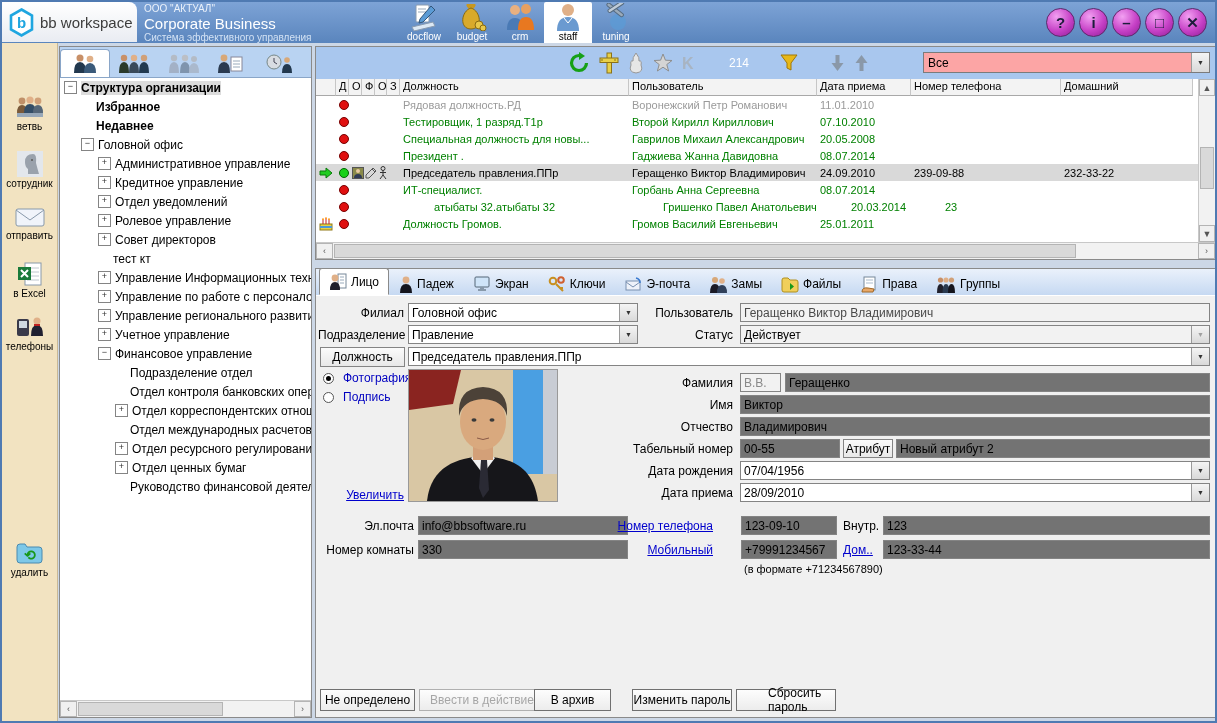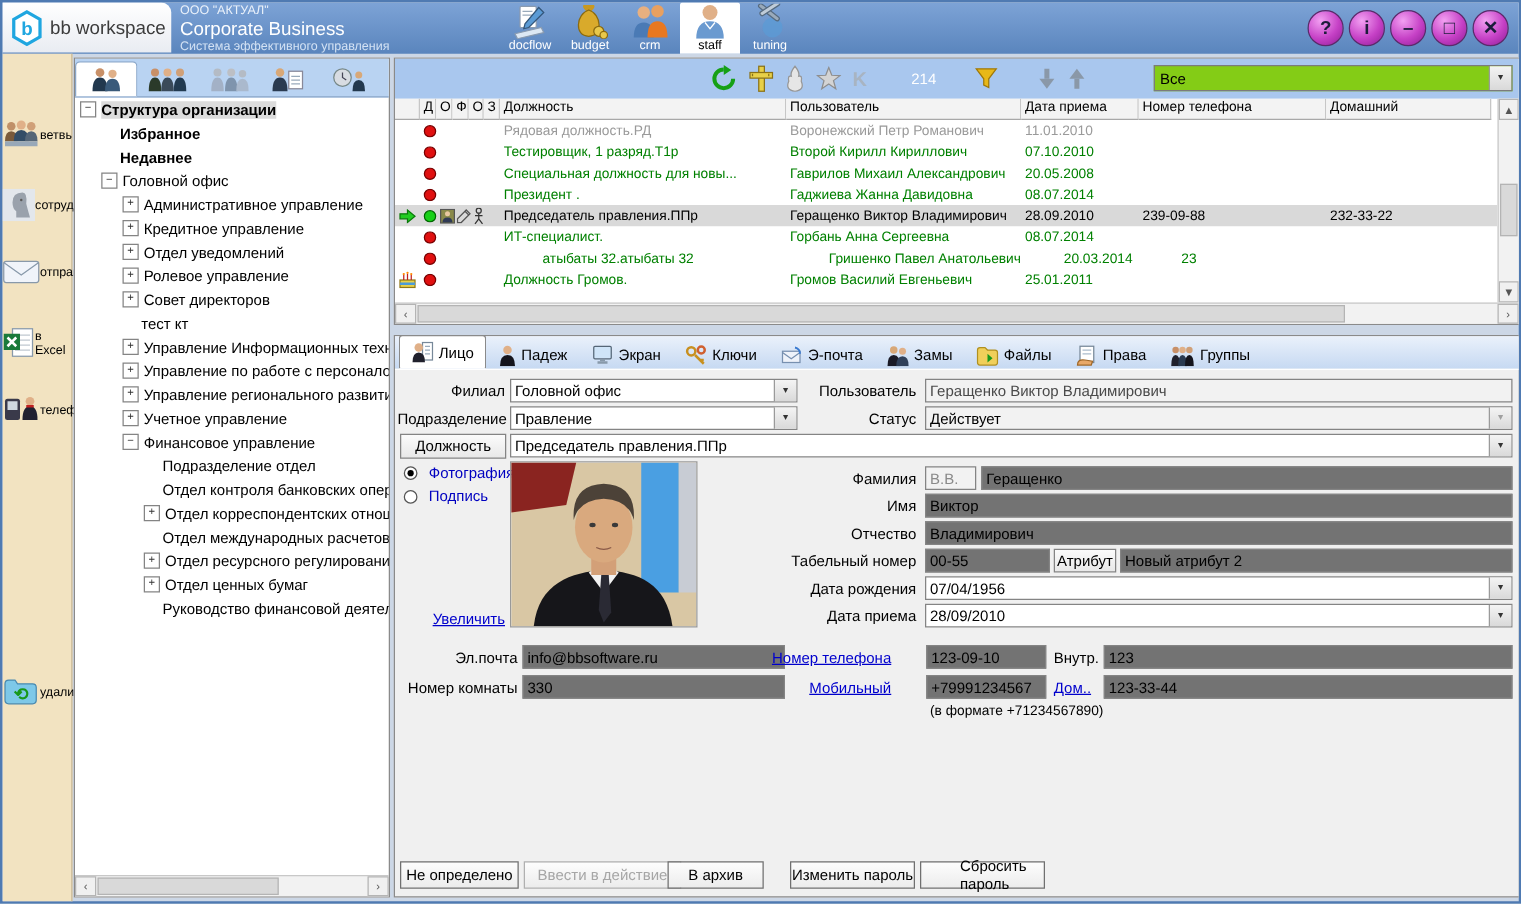--- a/index.html
+++ b/index.html
@@ -14,21 +14,21 @@
   .brand .tagline{font-size:10px;color:#d3e2f4;}
   .modules{position:absolute;left:398px;top:0;height:41px;display:flex;}
   .module{width:48px;height:41px;display:flex;flex-direction:column;align-items:center;justify-content:flex-end;padding-bottom:1px;box-sizing:border-box;cursor:default;}
   .module .mlabel{font-size:10px;color:#fff;}
   .module.active{background:#fff;border-radius:2px 2px 0 0;}
   .module.active .mlabel{color:#000;}
   .winbtns{position:absolute;right:8px;top:6px;display:flex;gap:4px;}
   .orb{width:27px;height:27px;border-radius:50%;border:1px solid #5a2a6a;background:radial-gradient(circle at 35% 28%,#f2a0f2,#c641c6 55%,#8d1d96);color:#1c1c3a;font-size:15px;font-weight:bold;display:flex;align-items:center;justify-content:center;line-height:1;}
   
   .sidebar{position:absolute;left:0;top:41px;width:55px;height:680px;background:#f2e3c1;border-right:1px solid #c8b896;}
-  .side-item{position:absolute;left:0;width:55px;display:flex;align-items:center;cursor:default;}
+  .side-item{position:absolute;left:0;width:55px;display:flex;flex-direction:column;align-items:center;cursor:default;}
   .side-item .slabel{font-size:10px;color:#000;margin-top:1px;}
   
   .tree-panel{position:absolute;left:57px;top:44px;width:253px;height:672px;background:#fff;border:1px solid #8a8a8a;box-sizing:border-box;}
   .tree-tabs{position:absolute;left:0;top:0;width:100%;height:30px;background:#b9d3f2;border-bottom:1px solid #8aa6c8;display:flex;align-items:flex-end;}
   .tree-tab{width:48px;height:27px;display:flex;align-items:center;justify-content:center;border-radius:4px 4px 0 0;}
   .tree-tab.active{background:#fff;border:1px solid #8aa6c8;border-bottom:none;}
   .tree-body{position:absolute;left:0;top:31px;right:0;bottom:17px;overflow:hidden;font-size:12px;}
   .tree-row{height:19px;display:flex;align-items:center;white-space:nowrap;cursor:default;}
   .tgl{width:11px;height:11px;border:1px solid #848484;background:#fff;font-size:9px;line-height:9px;text-align:center;margin-right:4px;flex:none;color:#333;}
   .tgl.none{border:none;background:none;}
@@ -40,21 +40,21 @@
   .sb-btn{position:absolute;top:0;width:17px;height:16px;background:#f0f0f0;border:1px solid #b4b4b4;box-sizing:border-box;font-size:9px;color:#555;display:flex;align-items:center;justify-content:center;}
   .sb-thumb{position:absolute;top:1px;height:14px;background:#d9d9d9;border:1px solid #b4b4b4;box-sizing:border-box;}
   .vscroll{position:absolute;right:0;width:17px;background:#f2f2f2;border-left:1px solid #c8c8c8;box-sizing:border-box;}
   .vsb-btn{position:absolute;left:0;width:16px;height:17px;background:#f0f0f0;border:1px solid #b4b4b4;box-sizing:border-box;font-size:9px;color:#555;display:flex;align-items:center;justify-content:center;}
   .vsb-thumb{position:absolute;left:1px;width:14px;background:#d9d9d9;border:1px solid #b4b4b4;box-sizing:border-box;}
   
   .staff-panel{position:absolute;left:313px;top:44px;width:901px;height:214px;background:#fff;border:1px solid #8a8a8a;box-sizing:border-box;}
   .staff-toolbar{position:absolute;left:0;top:0;width:100%;height:32px;background:#a9c7ee;display:flex;align-items:center;}
   .tb-group{display:flex;align-items:center;gap:9px;}
   .tb-count{color:#fff;font-size:12px;margin-left:34px;}
-  .tb-combo{position:absolute;right:5px;top:5px;width:287px;height:21px;background:#84cc16;border:1px solid #7b7b7b;display:flex;align-items:center;box-sizing:border-box;}
+  .tb-combo{position:absolute;right:5px;top:5px;width:287px;height:21px;background:#fca5a5;border:1px solid #7b7b7b;display:flex;align-items:center;box-sizing:border-box;}
   .tb-combo .ctext{flex:1;font-size:12px;padding-left:4px;color:#000;}
   .combo-arrow{width:17px;height:100%;background:linear-gradient(#f4f4f4,#d9d9d9);border-left:1px solid #9a9a9a;display:flex;align-items:center;justify-content:center;font-size:7px;color:#333;flex:none;}
   .tbl-header{position:absolute;left:0;top:32px;right:17px;height:17px;display:flex;font-size:11px;}
   .th{background:#f3f3f3;border-right:1px solid #c6c6c6;border-bottom:1px solid #a8a8a8;box-sizing:border-box;padding:1px 3px 0 3px;white-space:nowrap;overflow:hidden;color:#000;}
   .tbl-rows{position:absolute;left:0;top:49px;right:17px;bottom:17px;overflow:hidden;font-size:11px;}
   .trow{height:17px;display:flex;align-items:center;white-space:nowrap;}
   .trow.selected{background:#d9d9d9;}
   .tc{padding:0 3px;overflow:hidden;box-sizing:border-box;flex:none;}
   .slotA{width:20px;display:flex;justify-content:center;padding:0;}
   .slotB{width:16px;display:flex;justify-content:center;padding:0;}
@@ -549,21 +549,21 @@
             </span>
             <span class="ic">
               <svg width="10" height="14" viewBox="0 0 10 14">
                 <circle cx="5" cy="2.5" r="2" fill="none" stroke="#333"></circle>
                 <path d="M5 4.5 L5 9 M2 6.5 L8 6.5 M5 9 L2 13 M5 9 L8 13" stroke="#333" fill="none"></path>
               </svg>
             </span>
           </div>
           <div class="tc c-selected" style="width: 229px;">Председатель правления.ППр</div>
           <div class="tc c-selected" style="width: 188px;">Геращенко Виктор Владимирович</div>
-          <div class="tc c-selected" style="width: 94px;">28.09.2010</div>
+          <div class="tc c-selected" style="width: 94px;">24.09.2010</div>
           <div class="tc c-selected" style="width: 150px;">239-09-88</div>
           <div class="tc c-selected" style="width: 132px;">232-33-22</div>
         </div>
         <div class="trow">
           <div class="tc slotA"></div>
           <div class="tc slotB">
             <span class="dot red"></span>
           </div>
           <div class="tc slotC"></div>
           <div class="tc c-active" style="width: 229px;">ИТ-специалист.</div>

